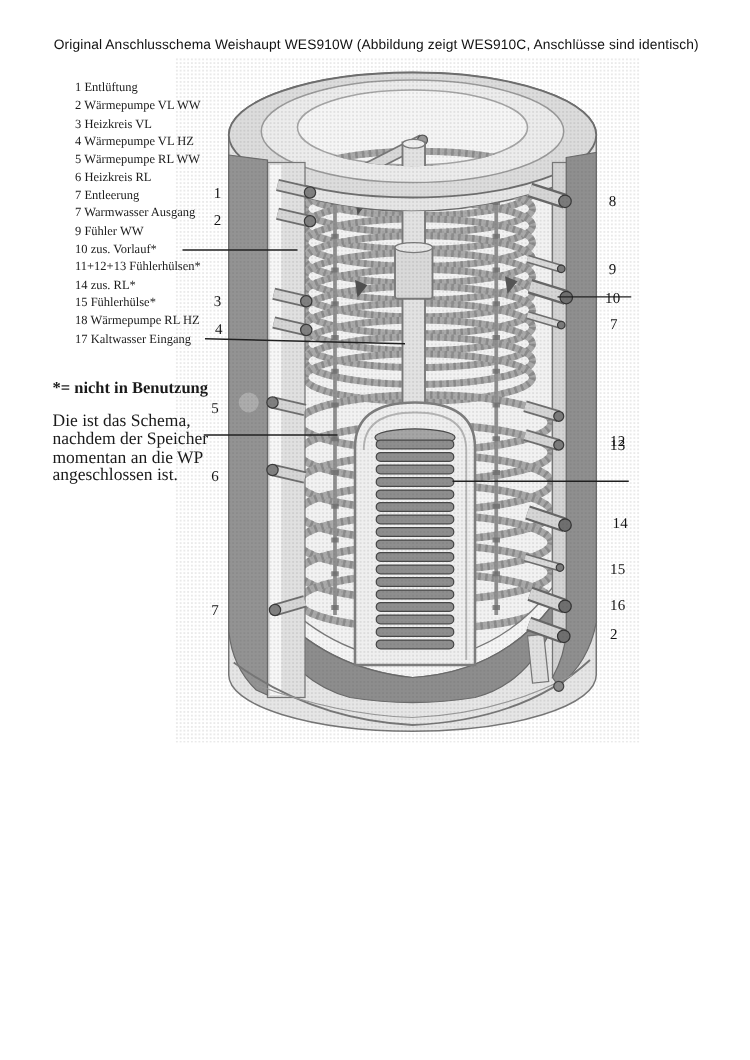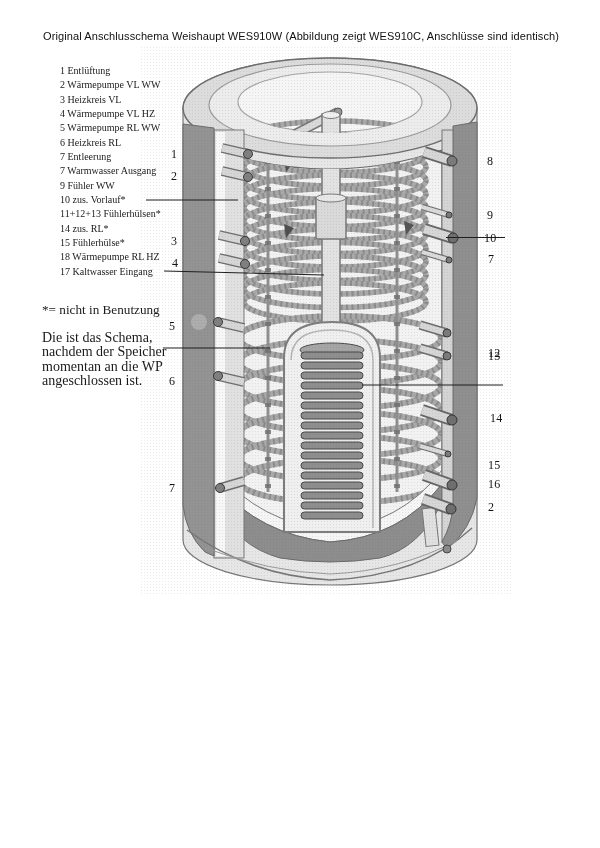--- a/index.html
+++ b/index.html
@@ -1,21 +1,21 @@
 <!DOCTYPE html>
 <html><head>
 <meta charset="utf-8">
 <style>
   html,body{margin:0;padding:0;background:#fff;}
   .page{position:relative;width:600px;height:848px;background:#ffffff;overflow:hidden;
         font-family:"Liberation Serif",serif;color:#1a1a1a;}
   .title{position:absolute;left:43px;top:30px;font-family:Liberation Sans, sans-serif;
          font-size:11px;color:#111;white-space:nowrap;letter-spacing:.1px;}
   .legend{position:absolute;left:60px;top:64px;font-size:10px;line-height:14.35px;white-space:nowrap;}
-  .note-star{position:absolute;left:42px;top:302px;font-size:13.2px;white-space:nowrap;}
+  .note-star{position:absolute;left:42px;top:302px;font-size:13.2px;white-space:nowrap;font-weight:bold;}
   .note-para{position:absolute;left:42px;top:331px;font-size:14px;line-height:14.35px;white-space:nowrap;}
   .figure{position:absolute;left:0;top:0;width:600px;height:848px;}
   .figure svg{position:absolute;left:0;top:0;}
   .dots{position:absolute;left:140px;top:46px;width:372px;height:548px;pointer-events:none;
         background-image:radial-gradient(circle, rgba(70,70,70,.30) .6px, transparent .95px);
         background-size:3px 3px;opacity:.38;}
   .co{position:absolute;font-family:"Liberation Serif",serif;font-size:12px;color:#141414;
       letter-spacing:.3px;white-space:nowrap;}
 </style>
 </head>
@@ -269,18 +269,18 @@
     <span class="co" style="left:169px;top:319px">5</span>
     <span class="co" style="left:169px;top:374px">6</span>
     <span class="co" style="left:169px;top:481px">7</span>
     <span class="co" style="left:487px;top:154px">8</span>
     <span class="co" style="left:487px;top:208px">9</span>
     <span class="co" style="left:484px;top:231px">10</span>
     <span class="co" style="left:488px;top:252px">7</span>
     <span class="co" style="left:488px;top:346px">12</span>
     <span class="co" style="left:488px;top:349px">13</span>
     <span class="co" style="left:490px;top:411px">14</span>
-    <span class="co" style="left:488px;top:458px">15</span>
+    <span class="co" style="left:488px;top:448px">15</span>
     <span class="co" style="left:488px;top:477px">16</span>
     <span class="co" style="left:488px;top:500px">2</span>
   </div>
 
 </div>
 
 </body></html>

